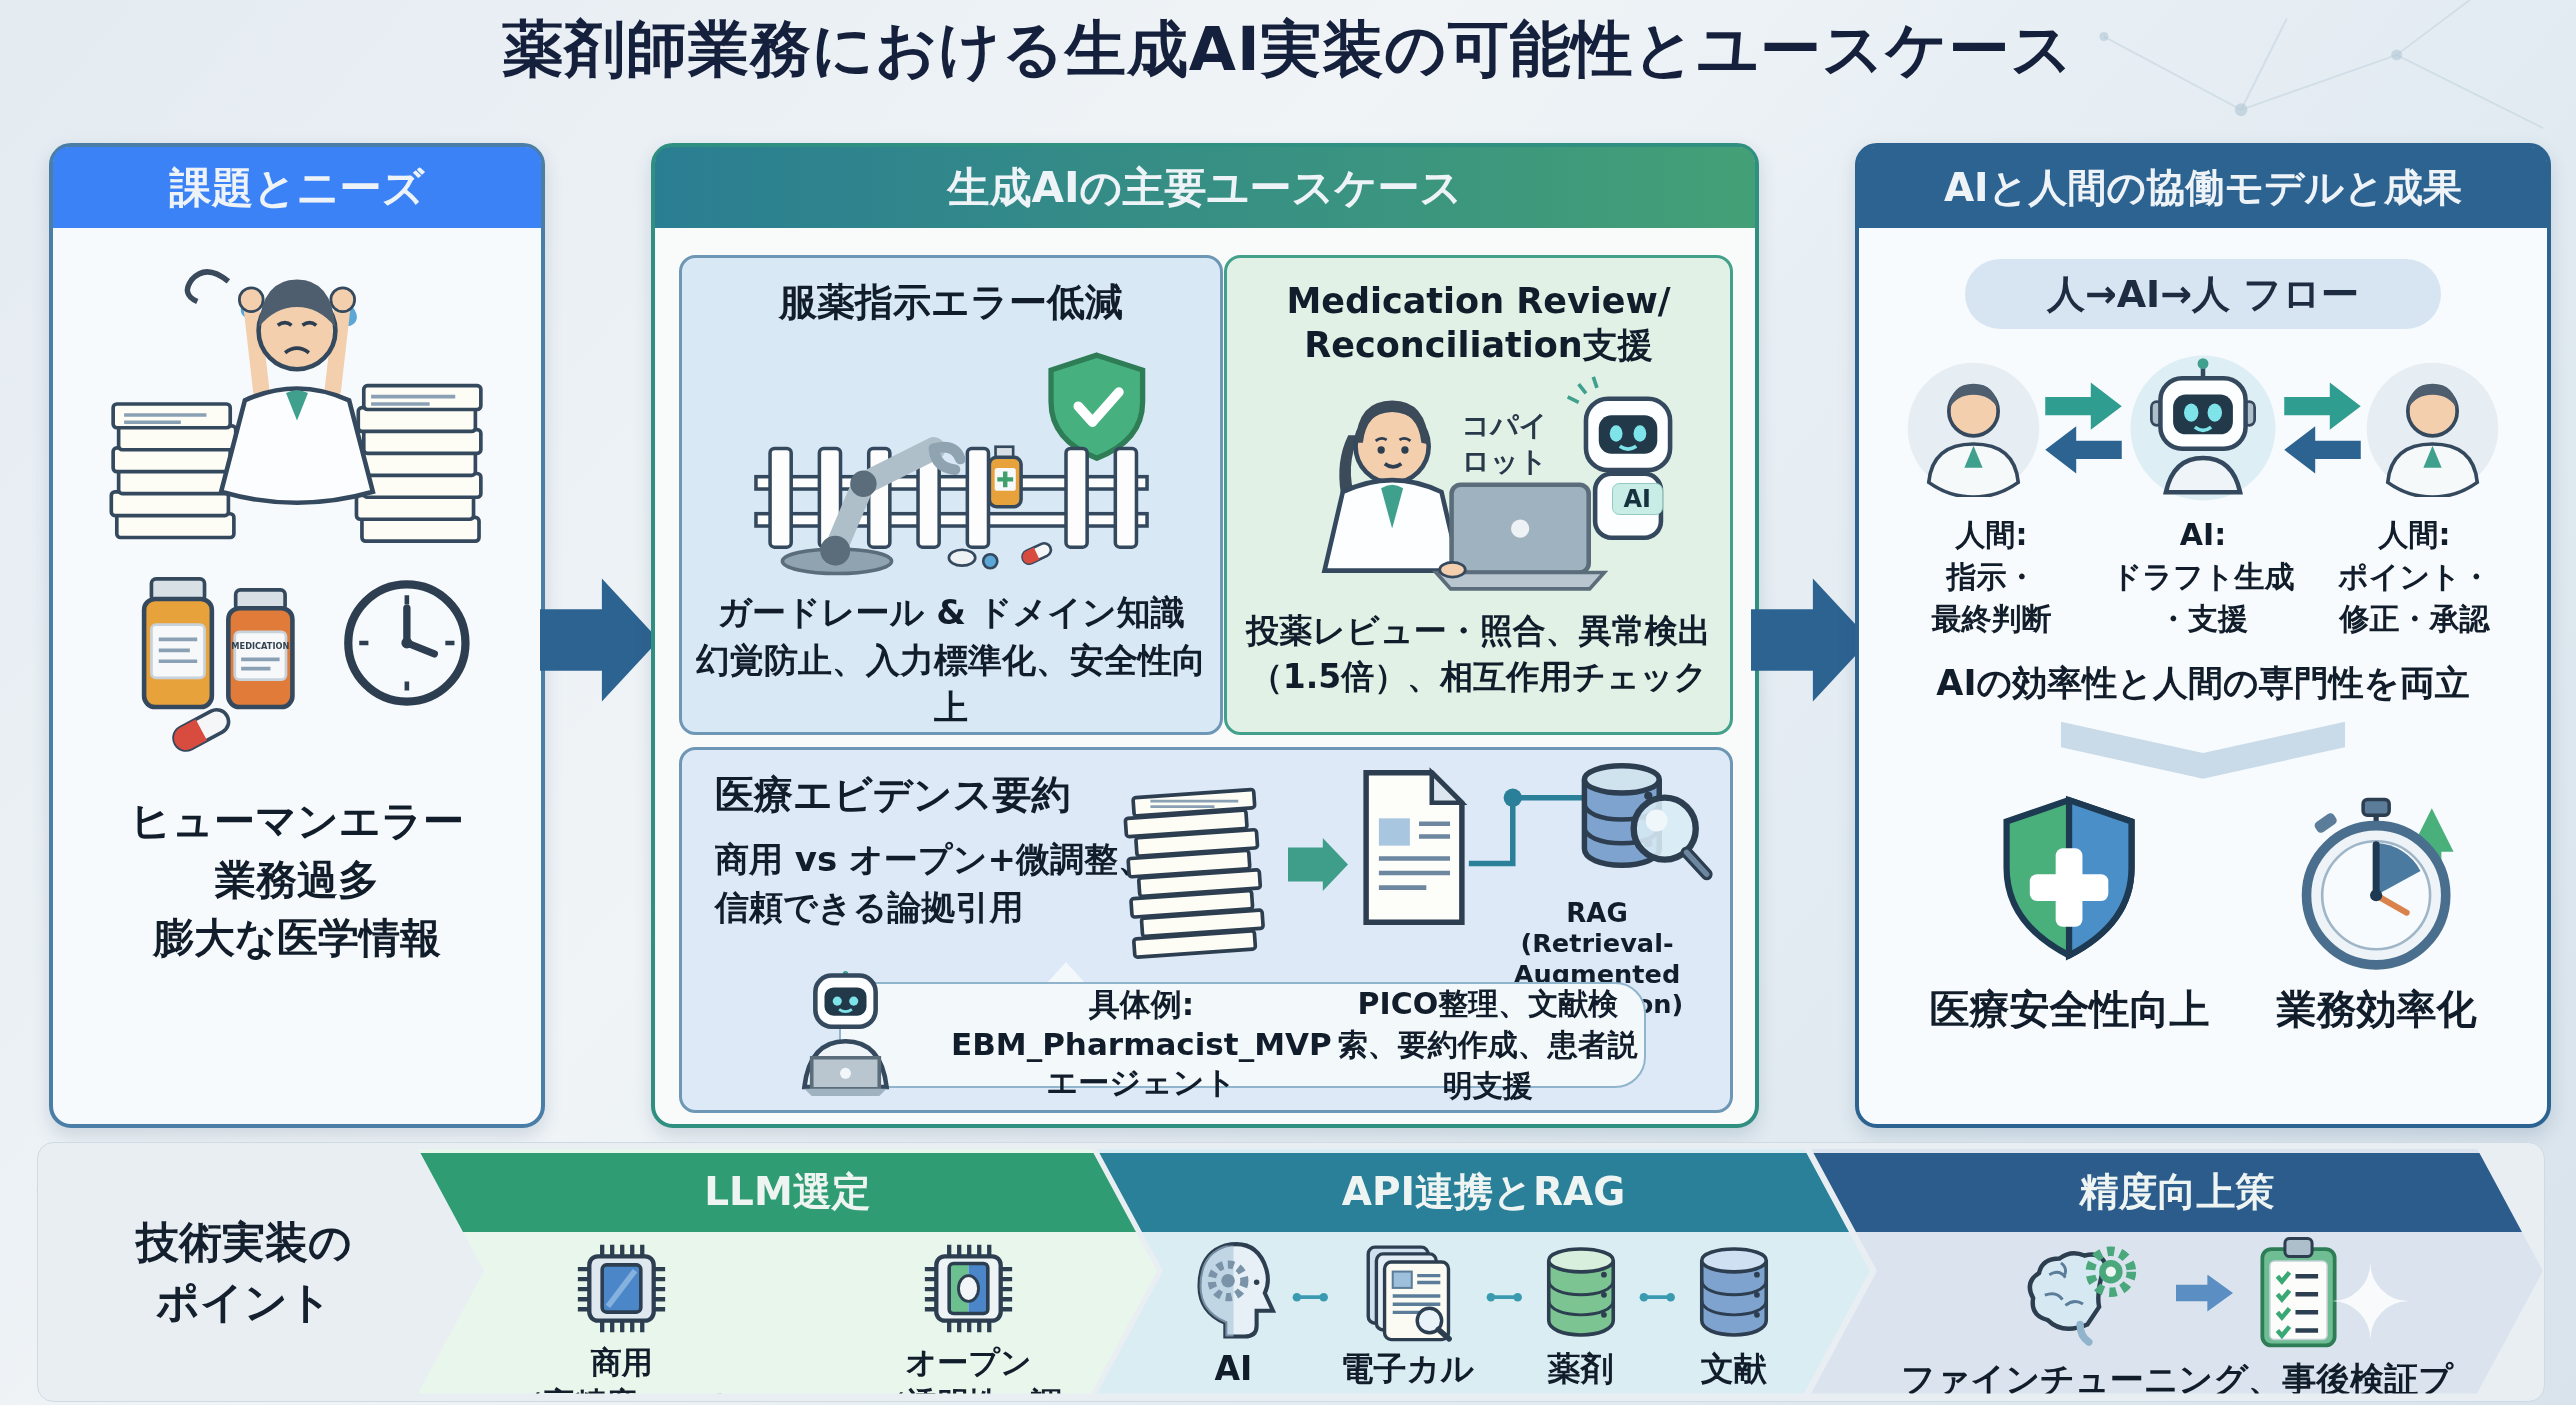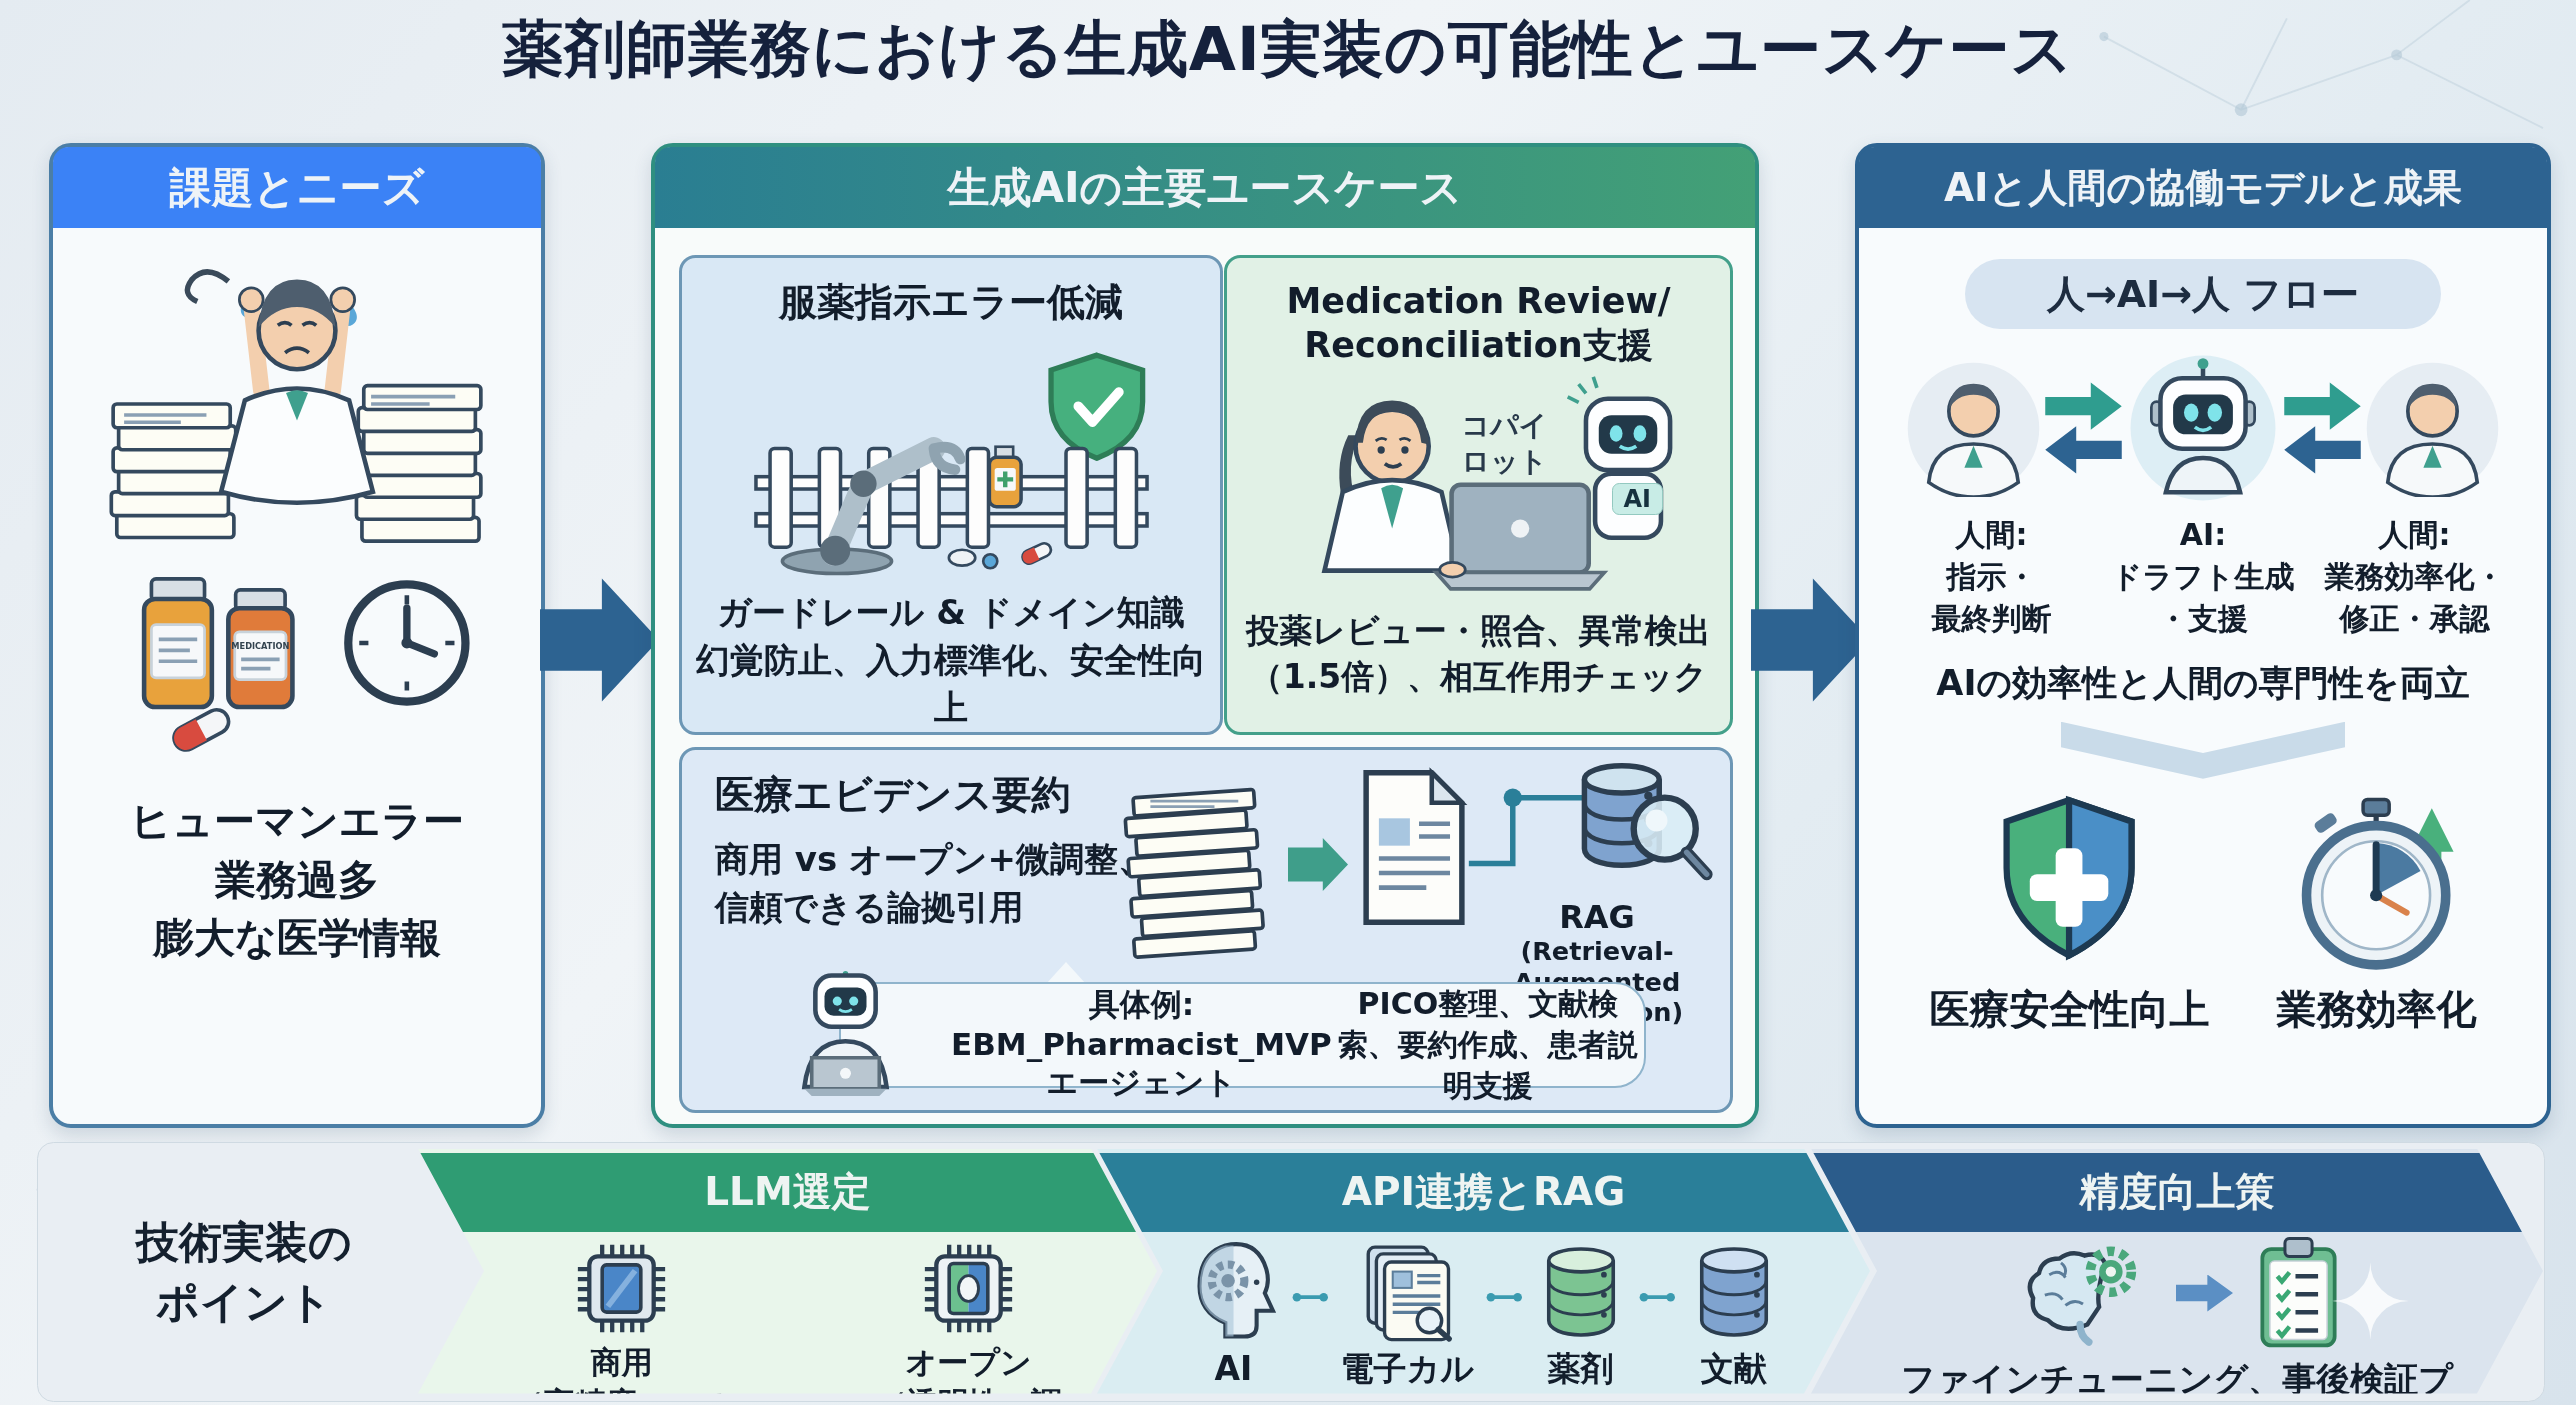--- a/index.html
+++ b/index.html
@@ -237,21 +237,21 @@
         <path d="M18 56c0 11 18 18 41 18s41-7 41-18M18 82c0 11 18 18 41 18s41-7 41-18" fill="none" stroke="#2c3e50" stroke-width="5"></path>
         <circle cx="88" cy="48" r="4.5" fill="#2c3e50"></circle>
           <circle cx="88" cy="74" r="4.5" fill="#2c3e50"></circle>
           <circle cx="88" cy="100" r="4.5" fill="#2c3e50"></circle>
         <circle cx="106" cy="84" r="34" fill="#d9edf6" fill-opacity=".88" stroke="#2c3e50" stroke-width="7"></circle>
         <circle cx="97" cy="75" r="12" fill="#eff7fb"></circle>
         <path d="M130 110l22 24" stroke="#2c3e50" stroke-width="13" stroke-linecap="round"></path>
         <path d="M130 110l22 24" stroke="#6d87a0" stroke-width="6" stroke-linecap="round"></path>
       </svg>
       <div style="position:absolute;left:789px;top:148px;width:252px;text-align:center;">
-        <div style="font-size:32px;font-weight:700;color:#121d2b;">RAG</div>
+        <div style="font-size:26px;font-weight:700;color:#121d2b;">RAG</div>
         <div style="font-size:25.6px;font-weight:700;line-height:1.2;color:#121d2b;">
           <span class="blk">(Retrieval-Augmented</span>
           <span class="blk">Generation)</span>
         </div>
       </div>
       <div style="position:absolute;left:364px;top:212px;width:0;height:0;border-left:20px solid transparent;border-right:20px solid transparent;border-bottom:22px solid #f3f8fb;"></div>
       <div style="position:absolute;left:157px;top:232px;width:807px;height:106px;background:#f3f8fb;border:2.7px solid #8fb4cc;border-radius:31px;display:flex;flex-direction:row;justify-content:center;text-align:center;padding-left:110px;box-sizing:border-box;">
         <span style="font-size:31px;font-weight:700;color:#121d2b;">具体例: EBM_Pharmacist_MVP エージェント</span>
         <span style="font-size:30px;font-weight:700;color:#121d2b;">PICO整理、文献検索、要約作成、患者説明支援</span>
       </div>
@@ -321,21 +321,21 @@
           <span class="blk">指示・</span>
           <span class="blk">最終判断</span>
         </div>
         <div class="bold-c" style="width:220px;font-size:30px;line-height:1.4;">
           <span class="blk">AI:</span>
           <span class="blk">ドラフト生成</span>
           <span class="blk">・支援</span>
         </div>
         <div class="bold-c" style="width:203px;font-size:30px;line-height:1.4;">
           <span class="blk">人間:</span>
-          <span class="blk">業務効率化・</span>
+          <span class="blk">ポイント・</span>
           <span class="blk">修正・承認</span>
         </div>
       </div>
 
       <div class="bold-c" style="margin-top:20px;font-size:35px;">AIの効率性と人間の専門性を両立</div>
       <div class="down-arrow" style="margin-top:14.6px;width:284px;height:57px;"></div>
 
       <div style="display:flex;gap:67px;margin-top:14.6px;align-items:flex-end;">
         <div class="col">
           <svg width="157" height="174" viewBox="0 0 175 195">

